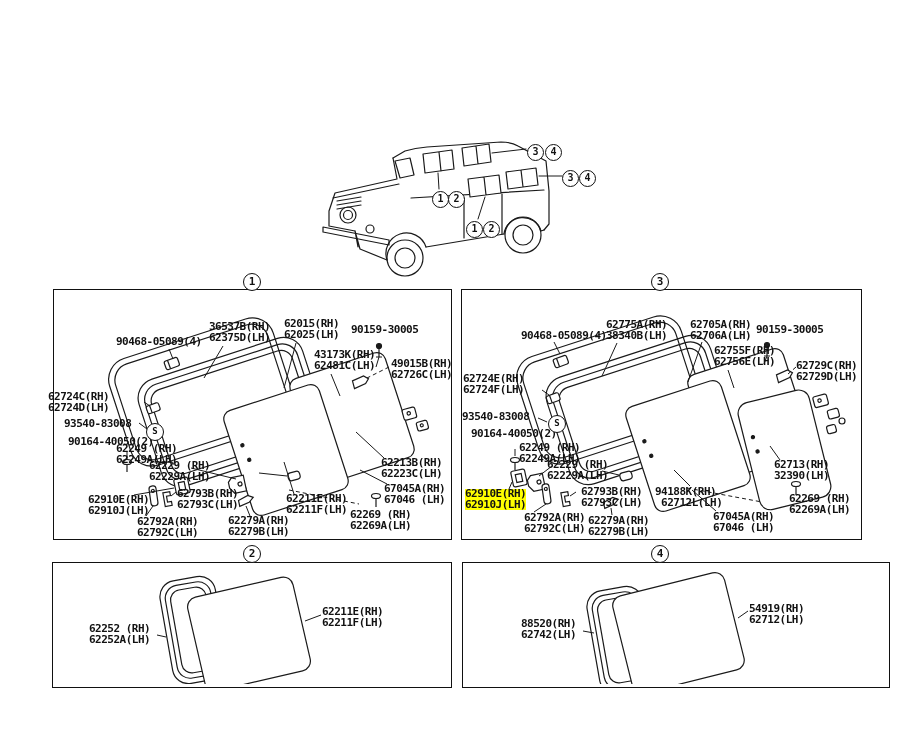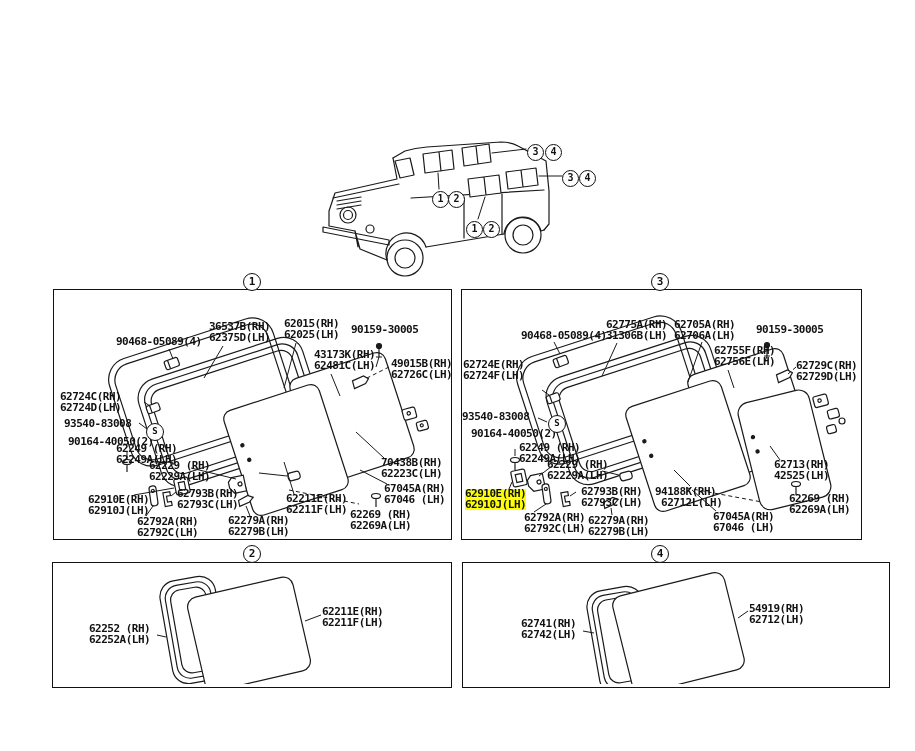--- a/index.html
+++ b/index.html
@@ -324,83 +324,83 @@
   <div class="lbl" style="left:116px;top:337px">90468-05089(4)</div>
   <div class="lbl" style="left:209px;top:322px">36537B(RH)
 62375D(LH)</div>
   <div class="lbl" style="left:284px;top:319px">62015(RH)
 62025(LH)</div>
   <div class="lbl" style="left:351px;top:325px">90159-30005</div>
   <div class="lbl" style="left:314px;top:350px">43173K(RH)
 62481C(LH)</div>
   <div class="lbl" style="left:391px;top:359px">49015B(RH)
 62726C(LH)</div>
-  <div class="lbl" style="left:60px;top:392px">62724C(RH)
+  <div class="lbl" style="left:48px;top:392px">62724C(RH)
 62724D(LH)</div>
   <div class="lbl" style="left:64px;top:419px">93540-83008</div>
   <div class="lbl" style="left:68px;top:437px">90164-40050(2)</div>
   <div class="lbl" style="left:116px;top:444px">62249 (RH)
 62249A(LH)</div>
   <div class="lbl" style="left:149px;top:461px">62229 (RH)
 62229A(LH)</div>
   <div class="lbl" style="left:88px;top:495px">62910E(RH)
 62910J(LH)</div>
   <div class="lbl" style="left:177px;top:489px">62793B(RH)
 62793C(LH)</div>
   <div class="lbl" style="left:137px;top:517px">62792A(RH)
 62792C(LH)</div>
   <div class="lbl" style="left:228px;top:516px">62279A(RH)
 62279B(LH)</div>
   <div class="lbl" style="left:286px;top:494px">62211E(RH)
 62211F(LH)</div>
-  <div class="lbl" style="left:381px;top:458px">70438B(RH)
+  <div class="lbl" style="left:381px;top:458px">62213B(RH)
 62223C(LH)</div>
   <div class="lbl" style="left:384px;top:484px">67045A(RH)
 67046 (LH)</div>
   <div class="lbl" style="left:350px;top:510px">62269 (RH)
 62269A(LH)</div>
 
   <div class="lbl" style="left:521px;top:331px">90468-05089(4)</div>
   <div class="lbl" style="left:606px;top:320px">62775A(RH)
-31306B(LH)</div>
-  <div class="lbl" style="left:674px;top:320px">62705A(RH)
+38340B(LH)</div>
+  <div class="lbl" style="left:690px;top:320px">62705A(RH)
 62706A(LH)</div>
   <div class="lbl" style="left:756px;top:325px">90159-30005</div>
   <div class="lbl" style="left:714px;top:346px">62755F(RH)
 62756E(LH)</div>
   <div class="lbl" style="left:796px;top:361px">62729C(RH)
 62729D(LH)</div>
-  <div class="lbl" style="left:463px;top:360px">62724E(RH)
+  <div class="lbl" style="left:463px;top:374px">62724E(RH)
 62724F(LH)</div>
   <div class="lbl" style="left:462px;top:412px">93540-83008</div>
   <div class="lbl" style="left:471px;top:429px">90164-40050(2)</div>
   <div class="lbl" style="left:519px;top:443px">62249 (RH)
 62249A(LH)</div>
   <div class="lbl" style="left:547px;top:460px">62229 (RH)
 62229A(LH)</div>
   <div class="lbl hl" style="left:465px;top:489px">62910E(RH)
 62910J(LH)</div>
   <div class="lbl" style="left:581px;top:487px">62793B(RH)
 62793C(LH)</div>
   <div class="lbl" style="left:655px;top:487px">94188K(RH)
  62712L(LH)</div>
   <div class="lbl" style="left:524px;top:513px">62792A(RH)
 62792C(LH)</div>
   <div class="lbl" style="left:588px;top:516px">62279A(RH)
 62279B(LH)</div>
   <div class="lbl" style="left:713px;top:512px">67045A(RH)
 67046 (LH)</div>
   <div class="lbl" style="left:774px;top:460px">62713(RH)
-42525(LH)</div>
+32390(LH)</div>
   <div class="lbl" style="left:789px;top:494px">62269 (RH)
 62269A(LH)</div>
 
   <div class="lbl" style="left:89px;top:624px">62252 (RH)
 62252A(LH)</div>
   <div class="lbl" style="left:322px;top:607px">62211E(RH)
 62211F(LH)</div>
 
-  <div class="lbl" style="left:521px;top:619px">62741(RH)
+  <div class="lbl" style="left:521px;top:619px">88520(RH)
 62742(LH)</div>
   <div class="lbl" style="left:749px;top:604px">54919(RH)
 62712(LH)</div>
 
 </div>
 
 </body></html>

